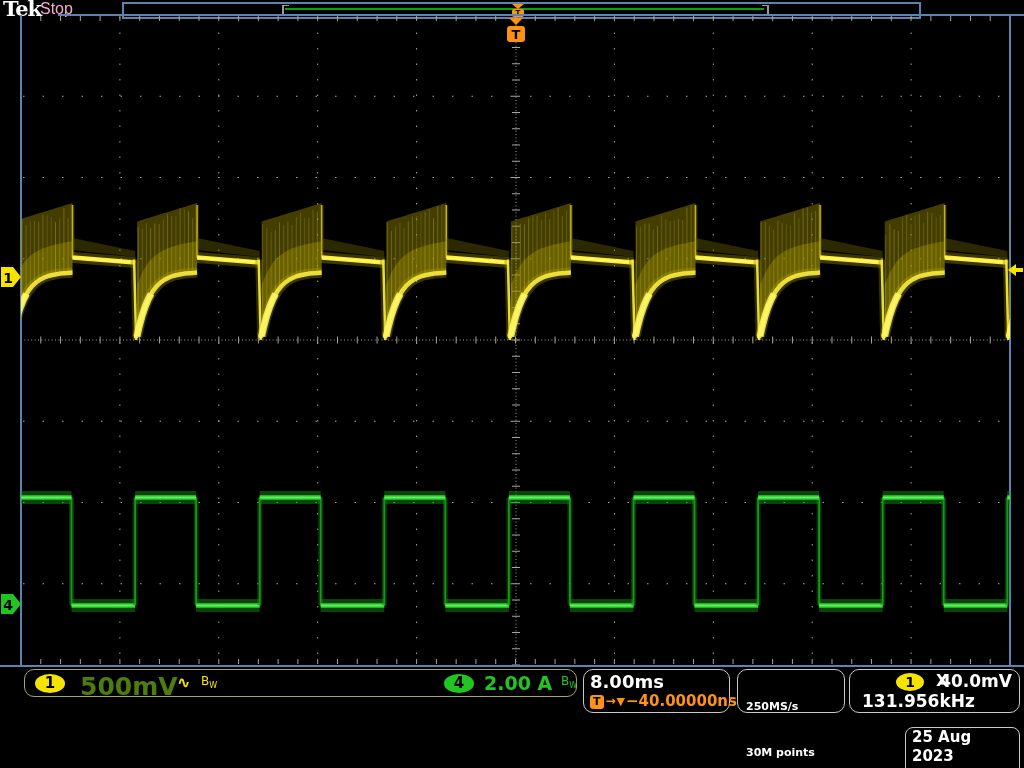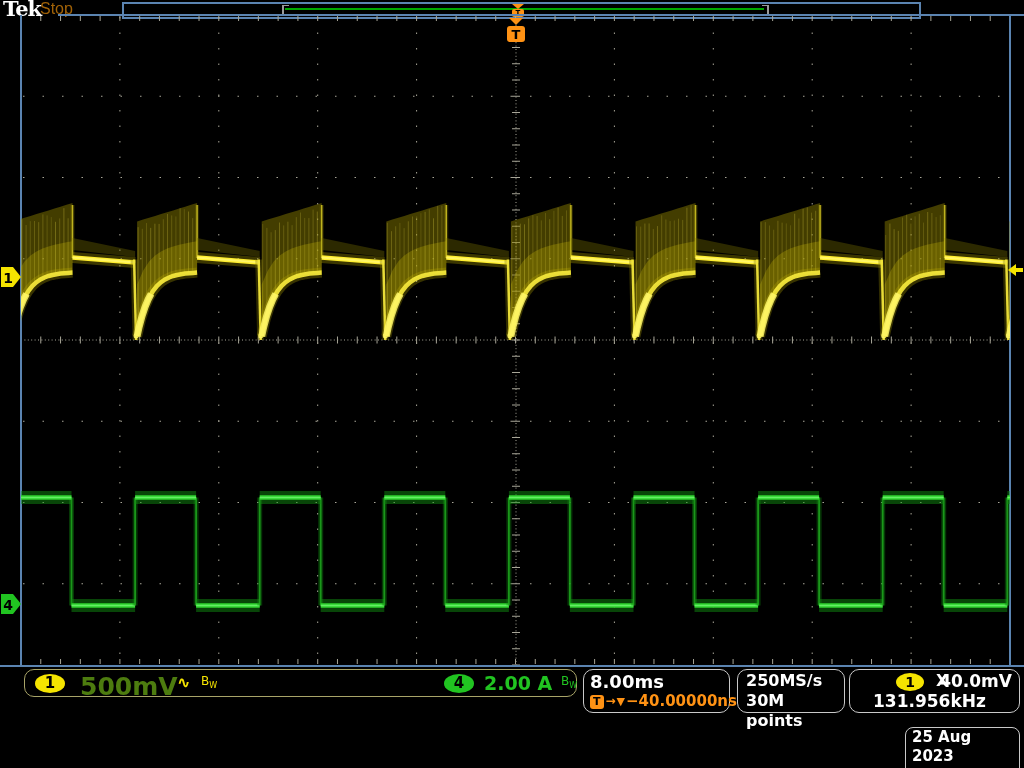--- a/index.html
+++ b/index.html
@@ -1,21 +1,21 @@
 <!DOCTYPE html>
 <html><head>
 <meta charset="utf-8">
 <style>
   html,body{margin:0;padding:0;background:#000;}
   #screen{position:relative;width:1024px;height:768px;background:#000;overflow:hidden;
           font-family:"DejaVu Sans",sans-serif;}
   
   #logo{position:absolute;left:3px;top:-4px;color:#fff;font-family:"DejaVu Serif",serif;
         font-weight:bold;font-size:21px;letter-spacing:-1px;}
-  #acq-status{position:absolute;left:40px;top:0px;color:#a16207;font-size:16px;
+  #acq-status{position:absolute;left:40px;top:0px;color:#f9a8d4;font-size:16px;
         font-family:"Liberation Sans",sans-serif;}
   
   #preview-bar{position:absolute;left:122px;top:2px;width:795px;height:13px;
         border:2px solid #5b84b1;background:#000;}
   #pv-green{position:absolute;left:161px;top:4px;width:479px;height:2px;background:#00a800;}
   .pv-bracket{position:absolute;top:1px;width:5px;height:9px;}
   #pv-br-left{left:158px;border-left:2px solid #9a9a9a;border-top:1px solid #9a9a9a;border-bottom:1px solid #9a9a9a;}
   #pv-br-right{left:638px;border-right:2px solid #9a9a9a;border-top:1px solid #9a9a9a;border-bottom:1px solid #9a9a9a;}
   #pv-trig{position:absolute;left:387px;top:0;width:14px;height:13px;}
   #pv-trig .tri{width:0;height:0;border-left:6px solid transparent;border-right:6px solid transparent;
@@ -38,26 +38,26 @@
   #ch4-scale{position:absolute;left:459px;top:2px;color:#21c421;font-size:19px;font-weight:bold;}
   #ch4-bw{position:absolute;left:536px;top:4px;color:#21c421;}
   #box-horizontal{left:583px;top:669px;width:147px;height:44px;padding:1px 6px;}
   #h-scale{font-size:18px;font-weight:bold;line-height:21px;}
   #h-delay{display:flex;align-items:center;color:#ff9214;font-size:15px;font-weight:bold;line-height:19px;}
   #h-delay .tchip{background:#ff9214;color:#000;font-size:11px;font-weight:bold;border-radius:3px;
         padding:0 3px;margin-right:1px;height:14px;line-height:14px;}
   #h-delay .arr{font-size:12px;margin:0 1px;}
   #h-delay .slope{font-size:11px;margin-right:1px;}
   #box-acq{left:737px;top:669px;width:108px;height:44px;padding:1px 8px;}
-  #box-acq div{font-size:16px;font-weight:bold;line-height:20px;}
+  #box-acq div{font-size:11px;font-weight:bold;line-height:20px;margin-top:26px;}
   #box-trigger{left:849px;top:669px;width:171px;height:44px;}
   #trig-badge{left:46px;top:3px;width:28px;height:18px;background:#f5e400;font-size:14px;line-height:18px;}
   #trig-slope{position:absolute;left:86px;top:1px;font-size:16px;font-weight:bold;}
   #trig-level{position:absolute;right:7px;top:1px;font-size:17px;font-weight:bold;padding-left:13px;}
-  #trig-freq{position:absolute;left:12px;top:21px;font-size:17px;font-weight:bold;margin-left:11px;}
+  #trig-freq{position:absolute;left:12px;top:21px;font-size:17px;font-weight:bold;}
   #box-datetime{left:905px;top:727px;width:115px;height:50px;padding:0 6px;border-radius:8px;}
   #box-datetime div{font-size:15px;font-weight:bold;line-height:19px;}
 </style>
 </head>
 <body>
 
 <div id="screen">
 
   <div id="logo">Tek</div>
   <div id="acq-status">Stop</div>

